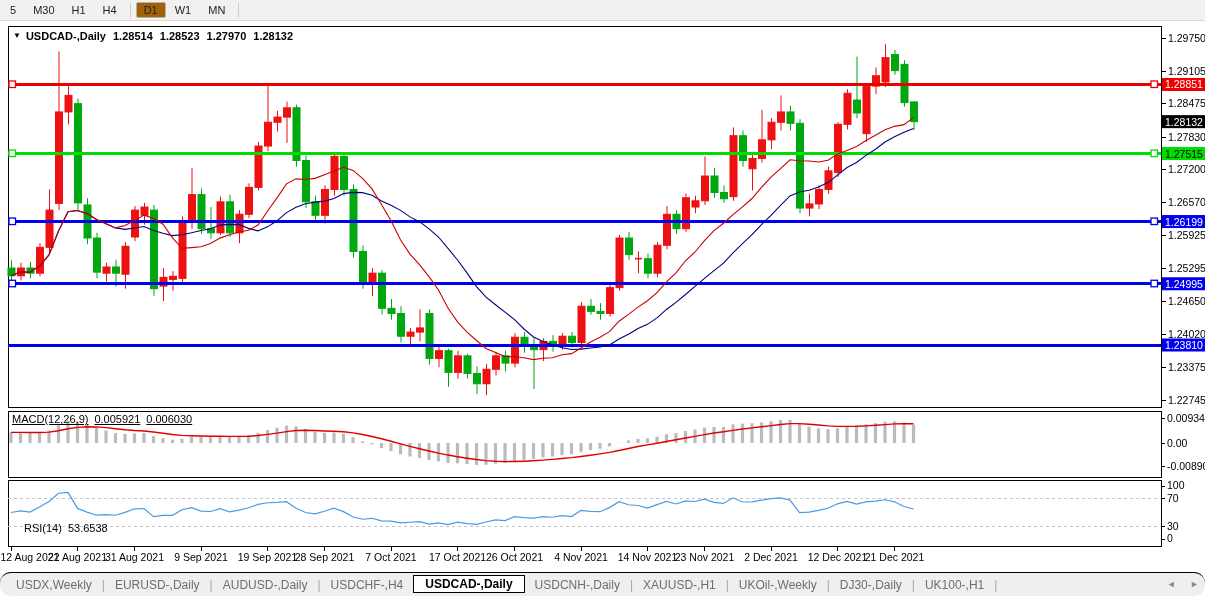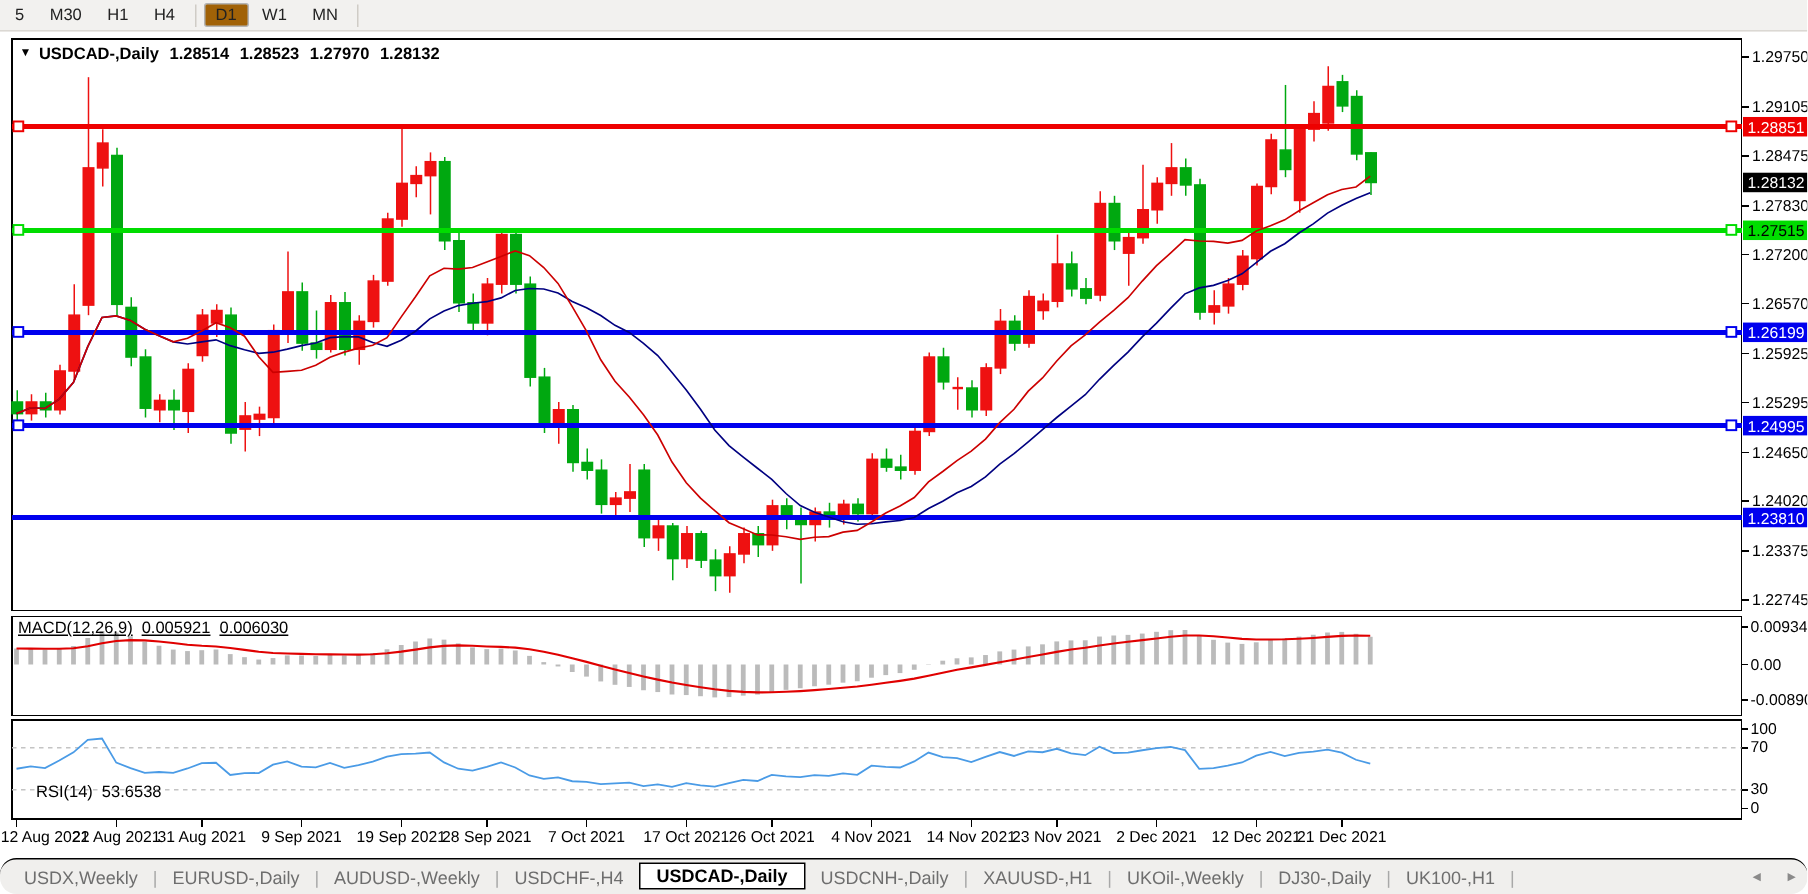--- a/index.html
+++ b/index.html
@@ -453,21 +453,21 @@
 
   <div id="rsi-label" class="overlay">
     <span>RSI(14)</span><span class="v">53.6538</span>
   </div>
 
   <div id="tabbar">
       <span class="tab">USDX,Weekly</span>
       <span class="tabsep">|</span>
       <span class="tab">EURUSD-,Daily</span>
       <span class="tabsep">|</span>
-      <span class="tab">AUDUSD-,Weekly</span>
+      <span class="tab">AUDUSD-,Daily</span>
       <span class="tabsep">|</span>
       <span class="tab">USDCHF-,H4</span>
       <span class="tab active">USDCAD-,Daily</span>
       <span class="tab">USDCNH-,Daily</span>
       <span class="tabsep">|</span>
       <span class="tab">XAUUSD-,H1</span>
       <span class="tabsep">|</span>
       <span class="tab">UKOil-,Weekly</span>
       <span class="tabsep">|</span>
       <span class="tab">DJ30-,Daily</span>

